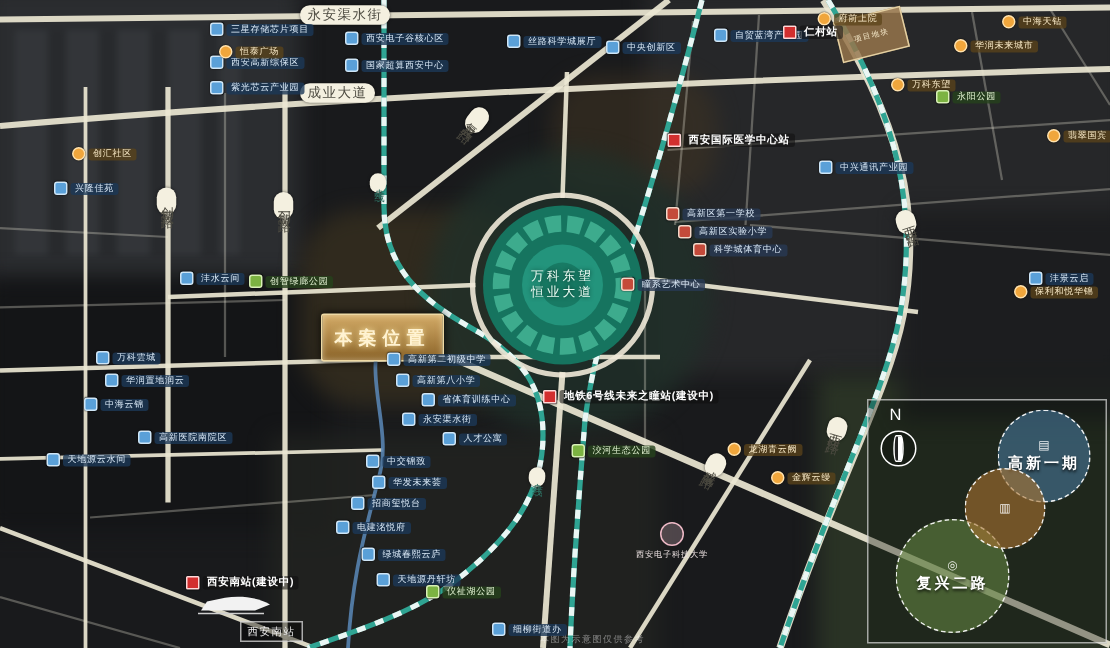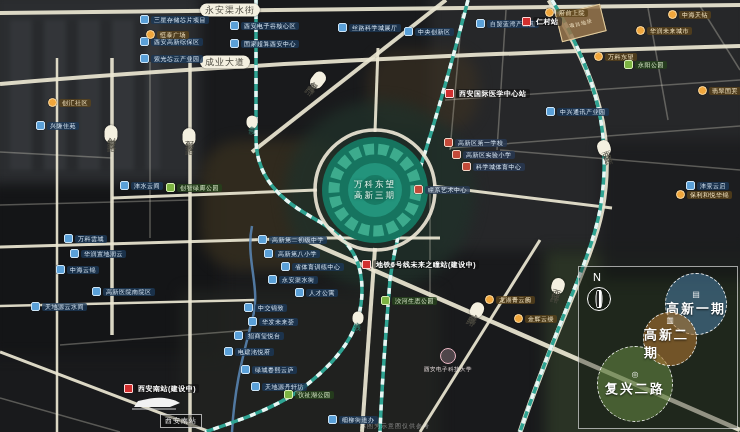--- a/index.html
+++ b/index.html
@@ -71,21 +71,21 @@
   #legend{position:absolute;left:578px;top:266px;width:158px;height:161px;
      border:1px solid rgba(255,255,255,.6);background:rgba(12,18,12,.35);}
   #legend .north{position:absolute;left:14px;top:4px;color:#fff;font-size:11px;}
   #legend .compass{position:absolute;left:8px;top:20px;width:22px;height:22px;border-radius:50%;
      border:1.5px solid #fff;background:rgba(0,0,0,.25);}
   #legend .needle{position:absolute;left:50%;top:2px;width:5px;height:16px;transform:translateX(-50%);
      background:linear-gradient(90deg,#222 50%,#fff 50%);border-radius:50%/90% 90% 90% 90%;border:.5px solid #fff;}
   .phase{position:absolute;border:1.5px dashed rgba(255,255,255,.9);border-radius:50%;
      display:flex;flex-direction:column;align-items:center;justify-content:center;gap:1px;}
   .phase .pic{color:#fff;font-size:8px;line-height:1;opacity:.9;}
-  .phase .ptx{color:#fff;font-size:13px;font-weight:bold;letter-spacing:2px;
+  .phase .ptx{color:#fff;font-size:10px;font-weight:bold;letter-spacing:2px;
      text-shadow:0 1px 2px rgba(0,0,0,.8);}
 </style>
 </head>
 <body>
 
 <div id="map">
 
   <div class="patch p-industrial"></div>
   <div class="patch p-industrial2"></div>
   <div class="patch p-farm"></div>
@@ -159,27 +159,30 @@
     </g>
 
     <g transform="translate(132,396)">
       <path d="M2,11 L38,11 L48,7 C40,2 28,1 18,2.5 L6,5 Z" fill="#f2f2f2"></path>
       <path d="M0,13 L44,13" stroke="#cfcfcf" stroke-width="1"></path>
     </g>
   </svg>
 
   <div id="park-label">
     <div>万科东望</div>
-    <div>高新三期</div>
+    <div>恒业大道</div>
   </div>
 
   <div id="parcel">
     <span class="tx">项目地块</span>
   </div>
 
+  <div id="banner">
+    <span class="tx">本案位置</span>
+  </div>
 
   <div id="station-box">西安南站</div>
 
   <div id="univ">
     <div class="logo"></div>
     <div class="tx">西安电子科技大学</div>
   </div>
 
   <div id="watermark">本图为示意图仅供参考</div>
 
@@ -192,21 +195,20 @@
         <div class="phase" style="left: 86px; top: 6px; width: 60px; height: 60px; background: rgba(74, 127, 168, 0.55);">
           <div class="pic">▤</div>
           <div class="ptx">高新一期</div>
         </div>
         <div class="phase" style="left: 18px; top: 79px; width: 74px; height: 74px; background: rgba(112, 150, 72, 0.5);">
           <div class="pic">◎</div>
           <div class="ptx">复兴二路</div>
         </div>
         <div class="phase" style="left: 64px; top: 45px; width: 52px; height: 52px; background: rgba(170, 115, 48, 0.6);">
           <div class="pic">▥</div>
-          <div class="ptx">高新二期</div>
         </div>
       </div>
   </div>
 
   <div id="pills">
       <div class="rpill" style="left: 230px; top: 10px; transform: translate(-50%, -50%);">永安渠水街</div>
       <div class="rpill" style="left: 225px; top: 62px; transform: translate(-50%, -50%);">成业大道</div>
       <div class="rpill vert" style="left: 111px; top: 134px; transform: translate(-50%, -50%);">创智三路</div>
       <div class="rpill vert" style="left: 189px; top: 137px; transform: translate(-50%, -50%);">创智一路</div>
       <div class="rpill vert" style="left: 318px; top: 80px; transform: translate(-50%, -50%) rotate(38deg);">复兴二路</div>

